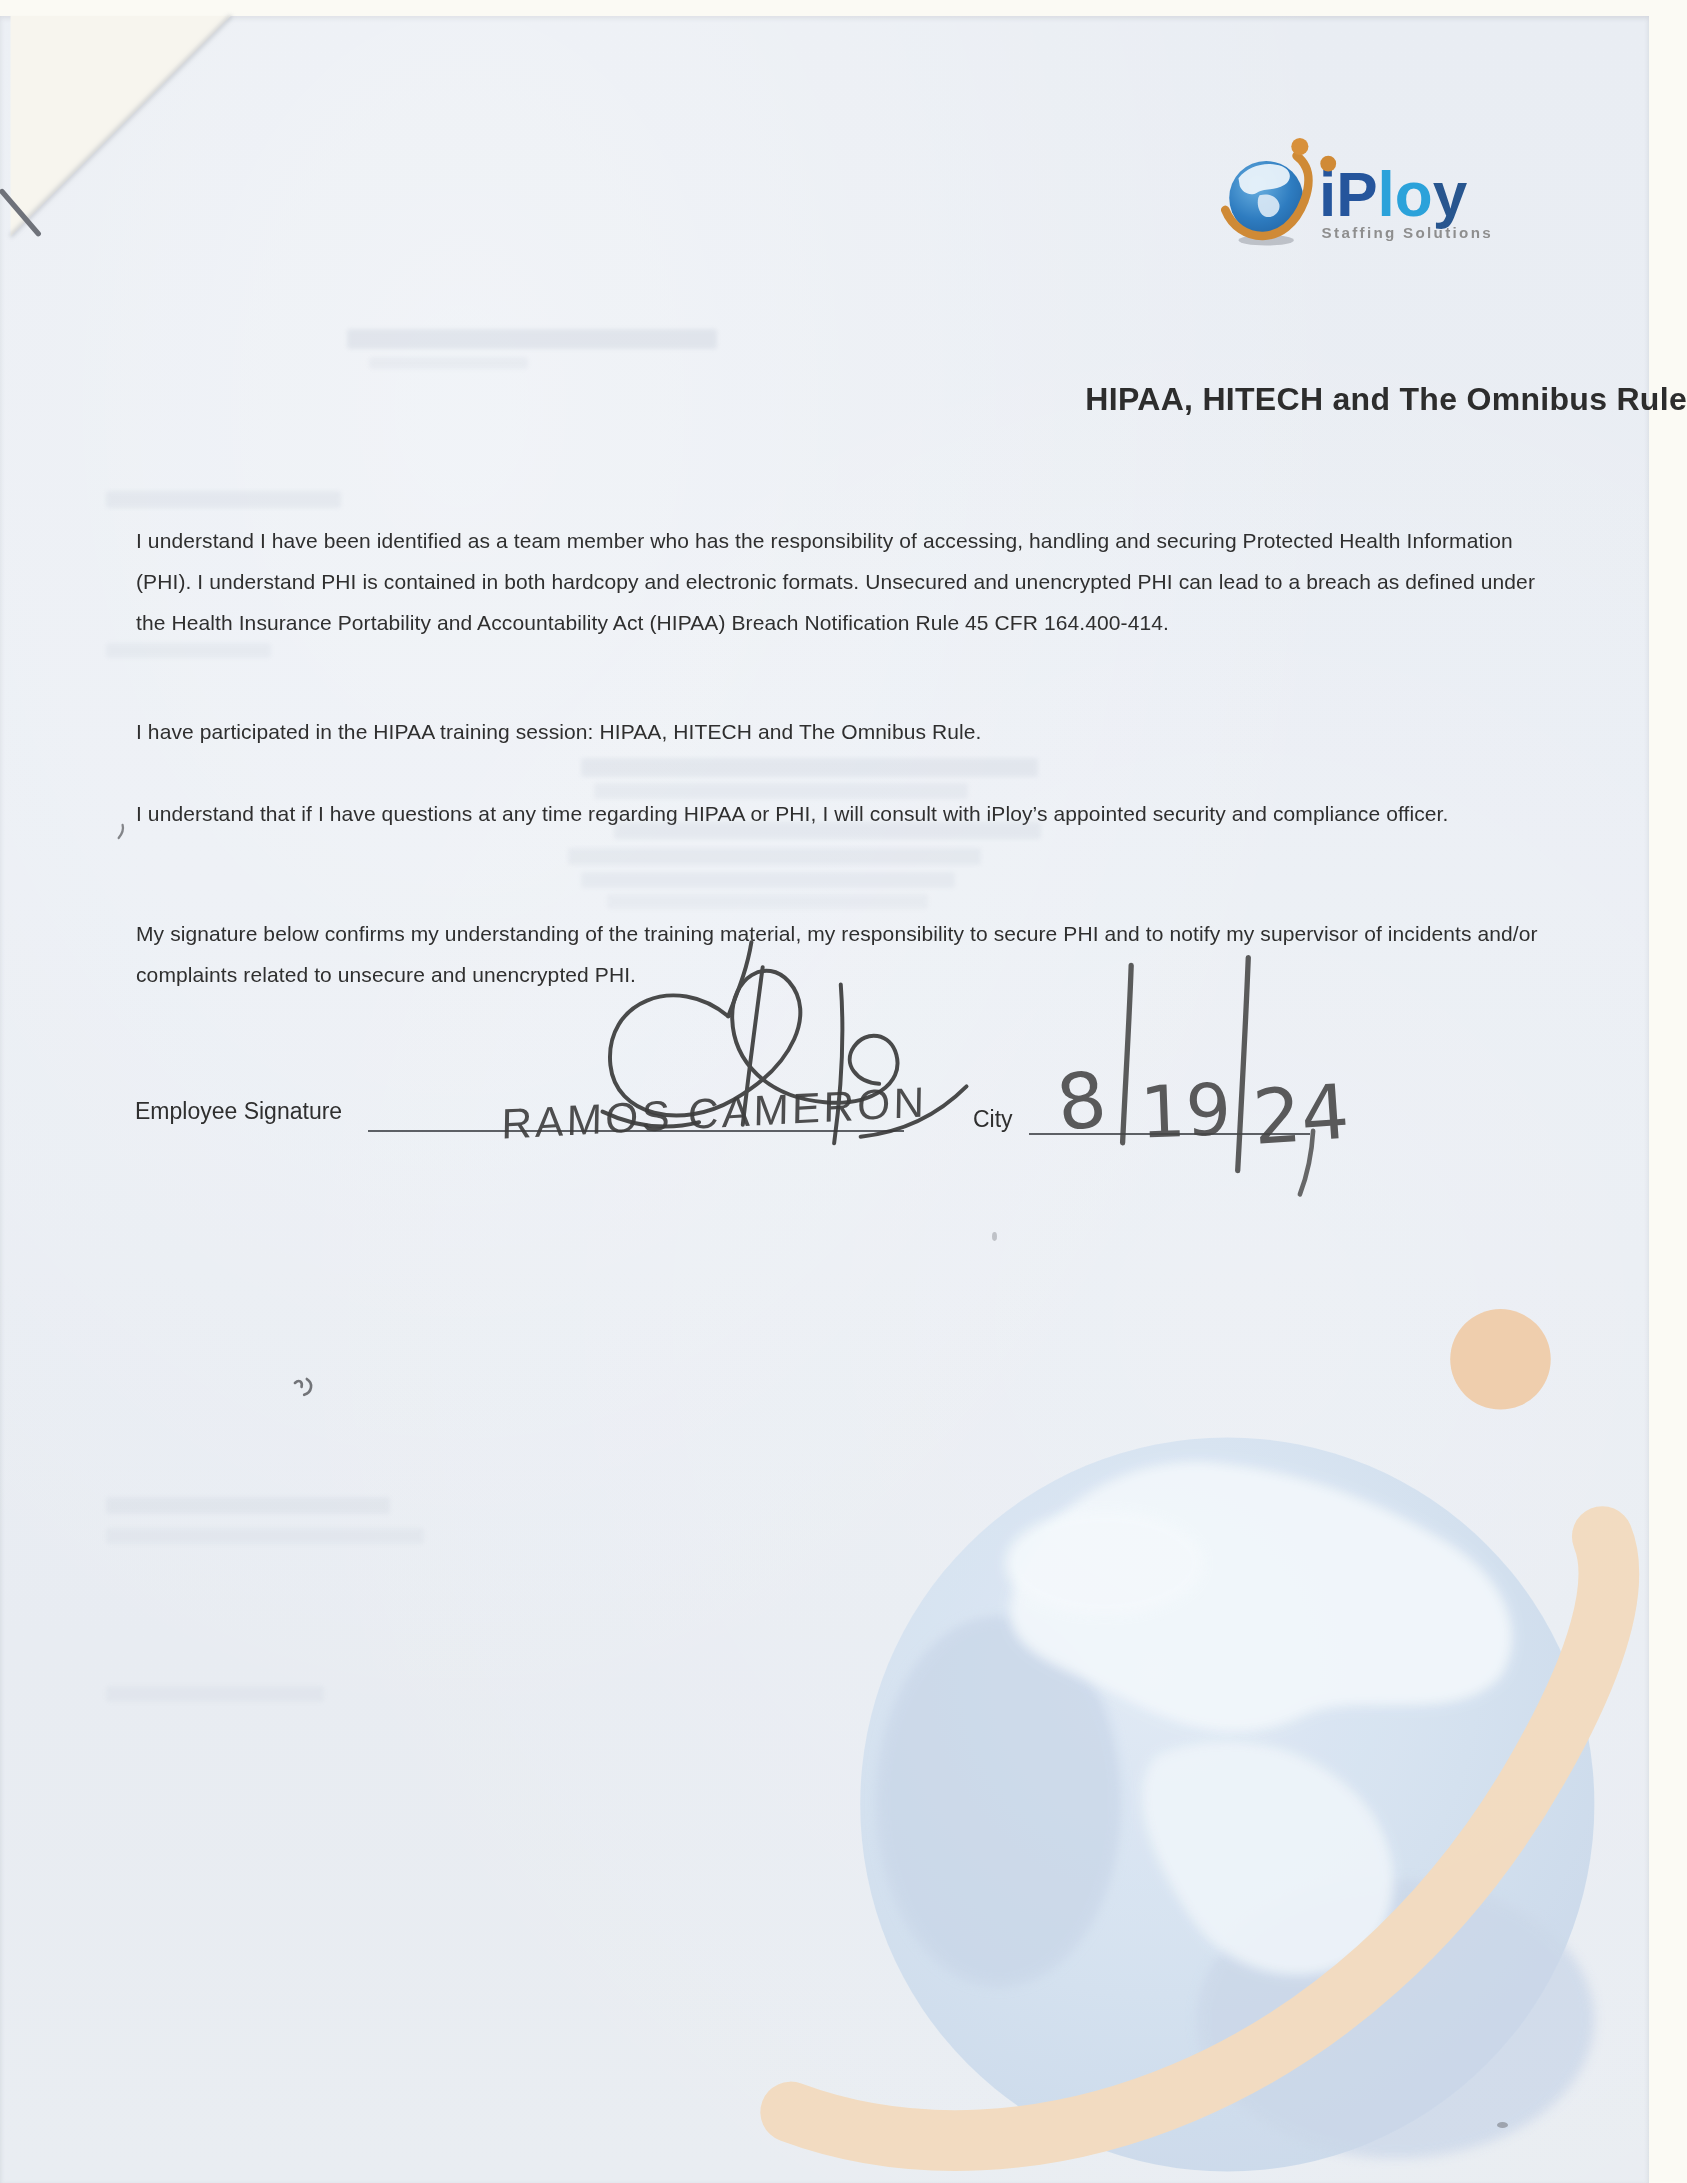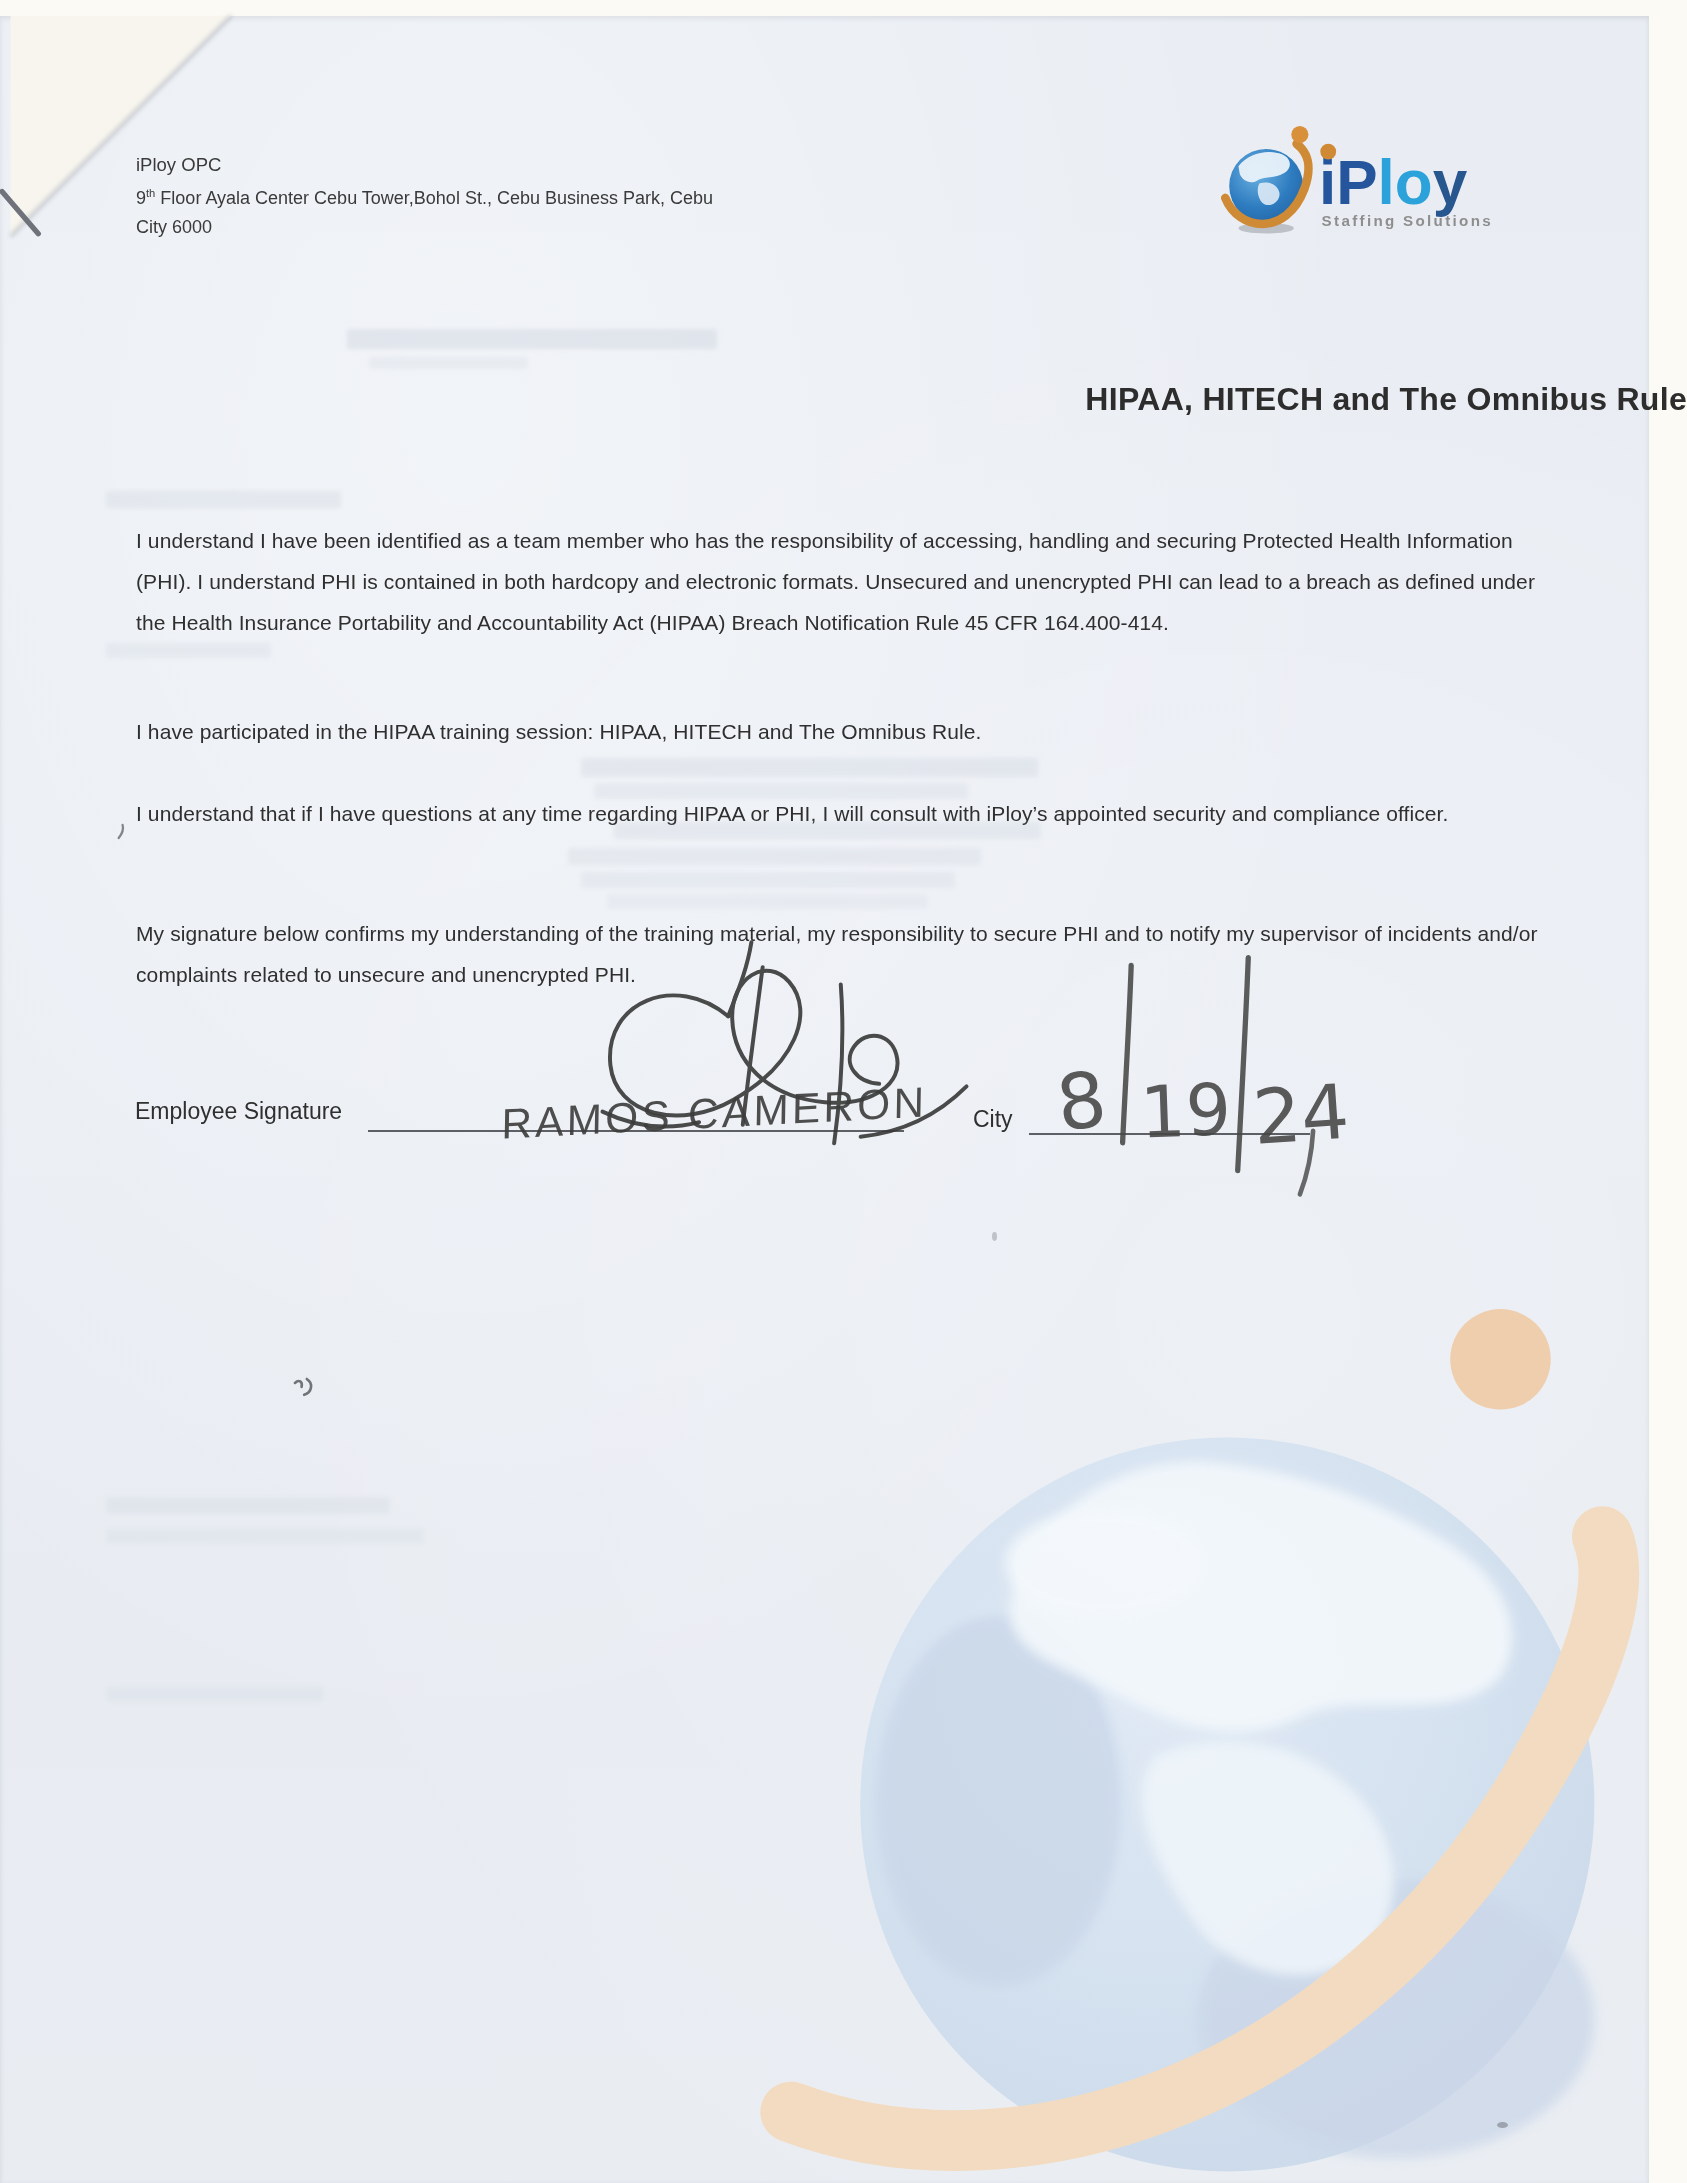--- a/index.html
+++ b/index.html
@@ -29,21 +29,21 @@
 
   .corner-fold { left:0; top:0; }
 
   
   .header-block { position:absolute; left:136px; top:150px; color:#3a3a3a; }
   .company-name { font-size:18.5px; line-height:29px; }
   .company-address { font-size:18px; line-height:29px; }
   .company-address sup { font-size:11.2px; }
   .company-city { font-size:18px; line-height:29px; }
 
-  .logo-wrap { position:absolute; left:1221px; top:120px; width:291px; height:132px; }
+  .logo-wrap { position:absolute; left:1221px; top:132px; width:291px; height:132px; }
 
   .doc-title {
     position:absolute; left:0; top:381px; width:1687px;
     text-align:right; font-size:32px; font-weight:bold; color:#2d2d2d;
     letter-spacing:0.3px;
   }
 
   .para {
     position:absolute; left:136px; width:1409px;
     font-size:21px; line-height:41px; color:#2f2f2f;
@@ -113,25 +113,20 @@
     <defs>
       <filter id="foldblur" x="-30%" y="-30%" width="160%" height="160%">
         <feGaussianBlur stdDeviation="3"></feGaussianBlur>
       </filter>
     </defs>
     <polygon points="16,24 350,24 16,358" fill="#f7f5ee"></polygon>
     <line x1="350" y1="24" x2="16" y2="358" stroke="#a8adb6" stroke-width="6" opacity=".55" filter="url(#foldblur)"></line>
     <path d="M 3,290 L 58,354" stroke="#6f727a" stroke-width="8" stroke-linecap="round"></path>
   </svg>
 
-  <div class="header-block">
-    <div class="company-name">iPloy OPC</div>
-    <div class="company-address"><span>9</span><sup>th</sup><span> Floor Ayala Center Cebu Tower,Bohol St., Cebu Business Park, Cebu</span></div>
-    <div class="company-city">City 6000</div>
-  </div>
 
   <div class="logo-wrap">
     <svg width="291" height="132" viewBox="0 0 440 200">
       <defs>
         <radialGradient id="lgGlobe" cx="38%" cy="32%" r="85%">
           <stop offset="0%" stop-color="#6cb2e2"></stop>
           <stop offset="55%" stop-color="#2e7cc0"></stop>
           <stop offset="100%" stop-color="#1f5e9c"></stop>
         </radialGradient>
       </defs>

